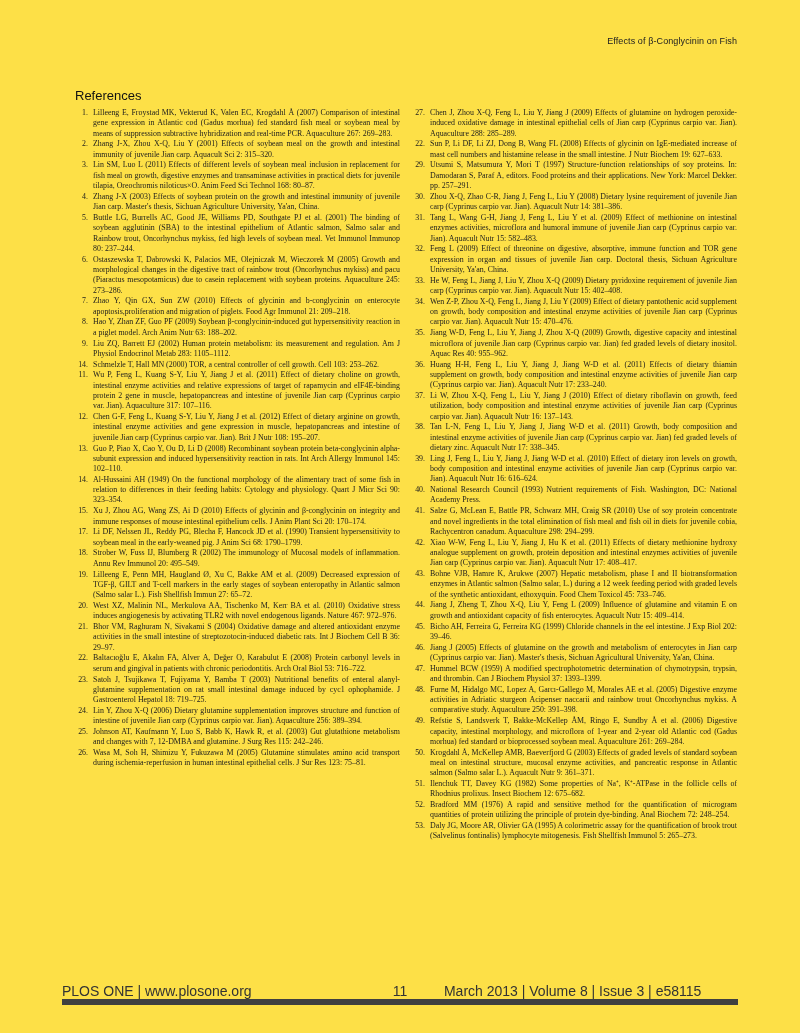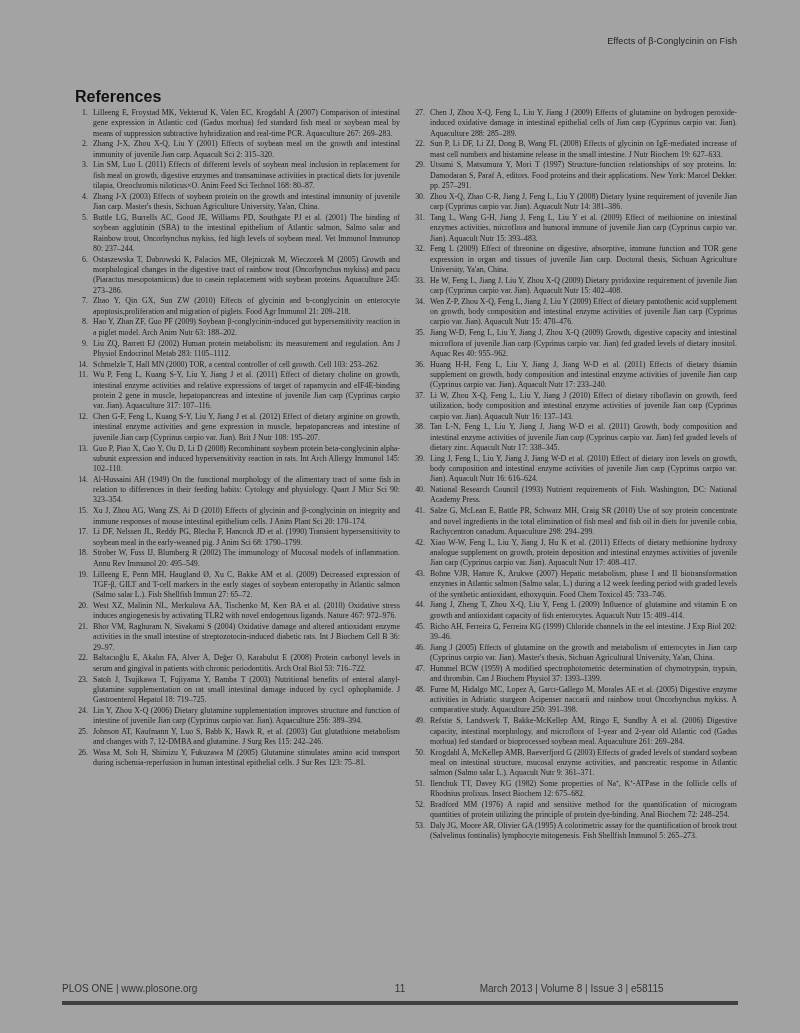--- a/index.html
+++ b/index.html
@@ -1,41 +1,41 @@
 <!DOCTYPE html>
 <html><head>
 <meta charset="utf-8">
 <style>
   html, body { margin: 0; padding: 0; background: #ffffff; }
   .page {
     position: relative;
     width: 800px;
     height: 1033px;
-    background: #a3a3a3;
+    background: #fde047;
     overflow: hidden;
     font-family: "Liberation Serif", serif;
     color: #1c1c1c;
   }
   .running-head {
     position: absolute;
     top: 36px;
     right: 63px;
     font-family: "Liberation Sans", sans-serif;
     font-size: 9px;
     color: #222222;
     letter-spacing: 0.1px;
   }
   .refs-title {
     position: absolute;
     top: 88px;
     left: 75px;
     margin: 0;
     font-family: "Liberation Sans", sans-serif;
-    font-weight: bold;
-    font-size: 16px;
+    font-weight: normal;
+    font-size: 13px;
     color: #111111;
   }
   .columns {
     position: absolute;
     top: 108px;
     left: 75px;
     width: 662px;
     display: flex;
     gap: 12px;
   }
@@ -61,26 +61,26 @@
   .ref .txt {
     flex: 1 1 auto;
     text-align: justify;
     text-justify: inter-word;
   }
   .footer {
     position: absolute;
     top: 983px;
     left: 62px;
     width: 676px;
-    border-bottom: 4px solid #404040;
-    padding-bottom: 7px;
+    border-bottom: 6px solid #404040;
+    padding-bottom: 0;
     display: flex;
     align-items: baseline;
     font-family: "Liberation Sans", sans-serif;
-    font-size: 10px;
+    font-size: 14px;
     color: #333333;
   }
   .footer .f-left  { flex: 1 1 0; text-align: left; }
   .footer .f-page  { flex: 0 0 auto; }
   .footer .f-right { flex: 1 1 0; text-align: center; }
 </style>
 </head>
 <body>
 
 <div class="page">
@@ -203,21 +203,21 @@
         <div class="ref">
           <span class="num">29.</span>
           <span class="txt">Utsumi S, Matsumura Y, Mori T (1997) Structure-function relationships of soy proteins. In: Damodaran S, Paraf A, editors. Food proteins and their applications. New York: Marcel Dekker. pp. 257–291.</span>
         </div>
         <div class="ref">
           <span class="num">30.</span>
           <span class="txt">Zhou X-Q, Zhao C-R, Jiang J, Feng L, Liu Y (2008) Dietary lysine requirement of juvenile Jian carp (Cyprinus carpio var. Jian). Aquacult Nutr 14: 381–386.</span>
         </div>
         <div class="ref">
           <span class="num">31.</span>
-          <span class="txt">Tang L, Wang G-H, Jiang J, Feng L, Liu Y et al. (2009) Effect of methionine on intestinal enzymes activities, microflora and humoral immune of juvenile Jian carp (Cyprinus carpio var. Jian). Aquacult Nutr 15: 393–483.</span>
+          <span class="txt">Tang L, Wang G-H, Jiang J, Feng L, Liu Y et al. (2009) Effect of methionine on intestinal enzymes activities, microflora and humoral immune of juvenile Jian carp (Cyprinus carpio var. Jian). Aquacult Nutr 15: 582–483.</span>
         </div>
         <div class="ref">
           <span class="num">32.</span>
           <span class="txt">Feng L (2009) Effect of threonine on digestive, absorptive, immune function and TOR gene expression in organ and tissues of juvenile Jian carp. Doctoral thesis, Sichuan Agriculture University, Ya'an, China.</span>
         </div>
         <div class="ref">
           <span class="num">33.</span>
           <span class="txt">He W, Feng L, Jiang J, Liu Y, Zhou X-Q (2009) Dietary pyridoxine requirement of juvenile Jian carp (Cyprinus carpio var. Jian). Aquacult Nutr 15: 402–408.</span>
         </div>
         <div class="ref">

